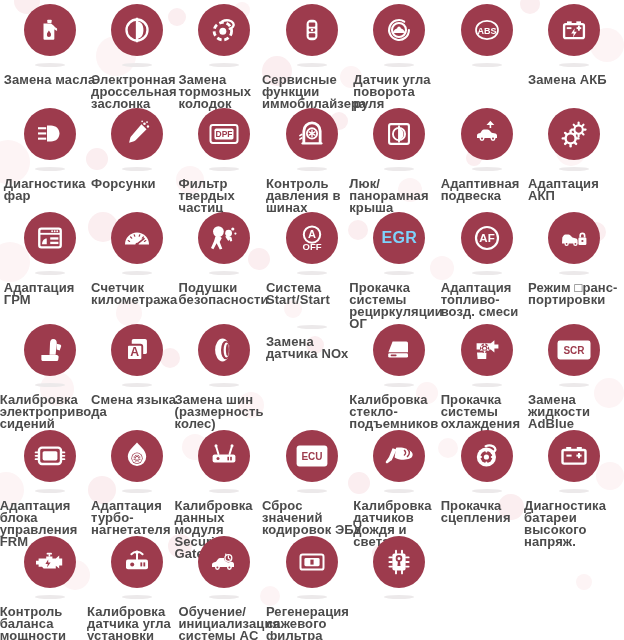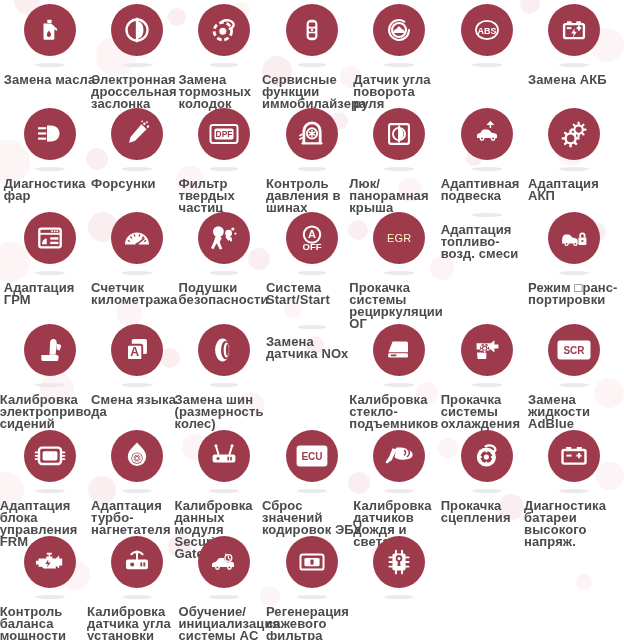--- a/index.html
+++ b/index.html
@@ -72,26 +72,26 @@
     justify-content: center;
   }
   .disc {
     width: 52px;
     height: 52px;
     border-radius: 50%;
     background: #9d3b4d;
     display: flex;
     align-items: center;
     justify-content: center;
-    color: #fef9c3;
+    color: #7dd3fc;
   }
   .disc svg { display: block; }
   .disc .txt {
-    font-size: 11px;
-    font-weight: normal;
+    font-size: 16px;
+    font-weight: bold;
     letter-spacing: .3px;
     line-height: 1;
   }
   
   .shadow {
     width: 30px;
     height: 4px;
     border-radius: 50%;
     background: #ece9ea;
     margin-top: 1px;
@@ -485,20 +485,28 @@
         <div class="disc-wrap">
           <div class="disc">
             <span class="txt">EGR</span>
           </div>
         </div>
         <div class="shadow"></div>
         <div class="label wide">Прокачка системы рециркуляции ОГ</div>
       </div>
 
       <div class="cell">
+        <div class="disc-wrap">
+          <div class="disc">
+            <svg width="34" height="34" viewBox="0 0 34 34">
+                <circle cx="17" cy="17" r="11" fill="none" stroke="#fff" stroke-width="2.2"></circle>
+                <text x="17" y="21.4" text-anchor="middle" font-family="Liberation Sans, sans-serif" font-size="11.5" font-weight="bold" fill="#fff">AF</text>
+              </svg>
+          </div>
+        </div>
         <div class="shadow"></div>
         <div class="label">Адаптация топливо-возд. смеси</div>
       </div>
 
       <div class="cell">
         <div class="disc-wrap">
           <div class="disc">
             <svg width="30" height="26" viewBox="0 0 30 26">
                 <path d="M3 18.4h15.6v-2.8c0-1-.6-1.8-1.5-2.1l-3.6-1-2.3-2.3a2.4 2.4 0 0 0-1.7-.7H6.6a2.4 2.4 0 0 0-2 1l-1.3 2z" fill="#fff"></path>
                 <circle cx="7.6" cy="18.8" r="2.2" fill="#fff"></circle>

